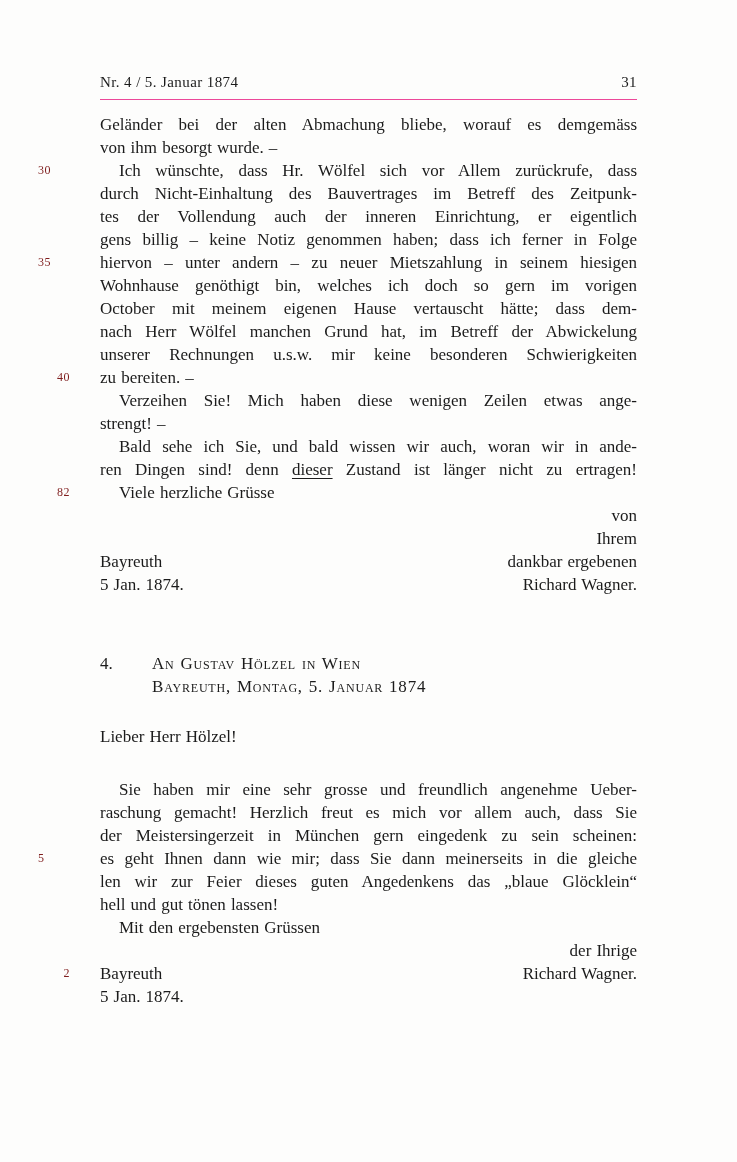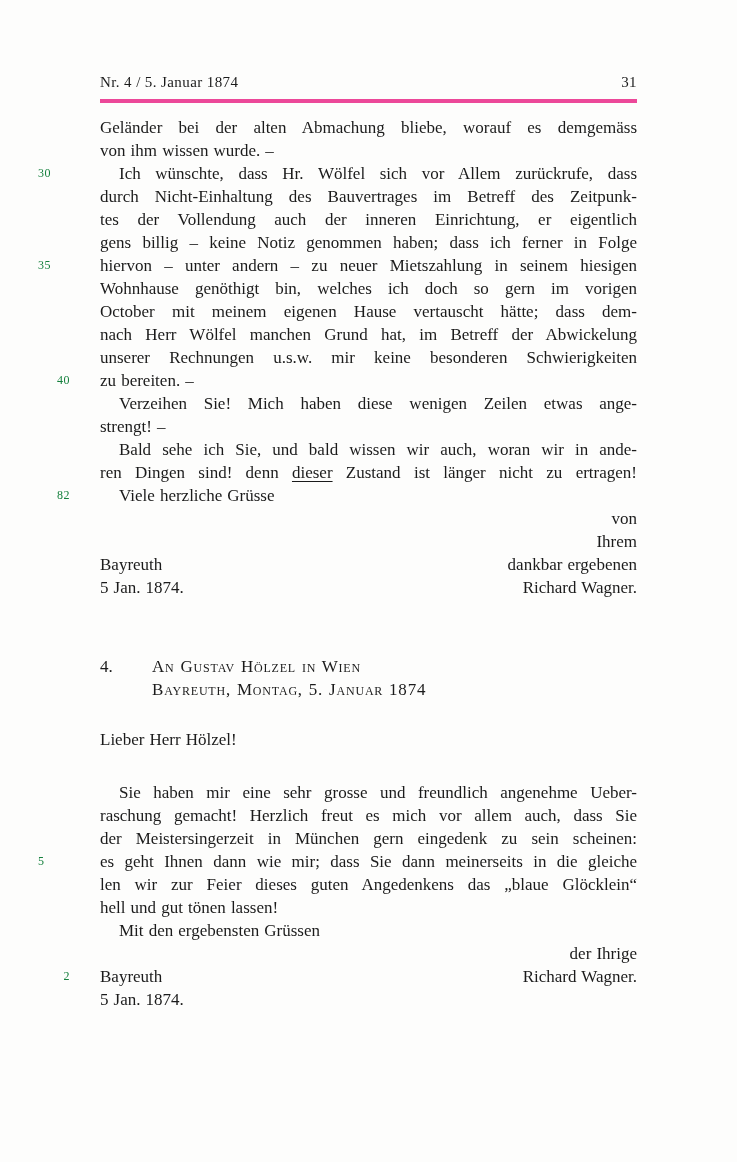--- a/index.html
+++ b/index.html
@@ -20,40 +20,40 @@
     left: 100px; top: 74px;
     width: 537px;
   }
   .pagehead {
     display: flex;
     justify-content: space-between;
     align-items: baseline;
     font-size: 15px;
     letter-spacing: 0.4px;
     padding-bottom: 8px;
-    border-bottom: 4px solid #ec4899;
+    border-bottom: 1px solid #ec4899;
   }
   .bodytext {
     margin-top: 13px;
     font-size: 17px;
     line-height: 23px;
     word-spacing: 0.05em;
   }
   .line { position: relative; text-align: left; white-space: normal; }
   .line.just { text-align: justify; text-align-last: justify; }
   .line.ind { text-indent: 19px; }
   .lnum {
     position: absolute;
     left: -62px; top: 5px;
     width: 32px;
     text-align: right;
     font-size: 12px;
     line-height: 12px;
     letter-spacing: 0.5px;
-    color: #15803d;
+    color: #7f1d1d;
     text-indent: 0;
   }
   .u {
     text-decoration: underline;
     text-underline-offset: 3px;
     text-decoration-thickness: 1px;
   }
   .sig .sigrow {
     position: relative;
     display: flex;
@@ -74,21 +74,21 @@
 
     <div class="pagehead">
       <span>Nr. 4 / 5. Januar 1874</span>
       <span>31</span>
     </div>
 
     <div class="bodytext">
 
       <div id="prev-lines">
           <div class="line just"><span>Geländer bei der alten Abmachung bliebe, worauf es demgemäss</span></div>
-          <div class="line"><span>von ihm wissen wurde. –</span></div>
+          <div class="line"><span>von ihm besorgt wurde. –</span></div>
           <div class="line just ind"><span class="lnum">30</span><span>Ich wünschte, dass Hr. Wölfel sich vor Allem zurückrufe, dass</span></div>
           <div class="line just"><span>durch Nicht-Einhaltung des Bauvertrages im Betreff des Zeitpunk-</span></div>
           <div class="line just"><span>tes der Vollendung auch der inneren Einrichtung, er eigentlich</span></div>
           <div class="line just"><span>gens billig – keine Notiz genommen haben; dass ich ferner in Folge</span></div>
           <div class="line just"><span class="lnum">35</span><span>hiervon – unter andern – zu neuer Mietszahlung in seinem hiesigen</span></div>
           <div class="line just"><span>Wohnhause genöthigt bin, welches ich doch so gern im vorigen</span></div>
           <div class="line just"><span>October mit meinem eigenen Hause vertauscht hätte; dass dem-</span></div>
           <div class="line just"><span>nach Herr Wölfel manchen Grund hat, im Betreff der Abwickelung</span></div>
           <div class="line just"><span>unserer Rechnungen u.s.w. mir keine besonderen Schwierigkeiten</span></div>
           <div class="line"><span class="lnum">40</span><span>zu bereiten. –</span></div>

